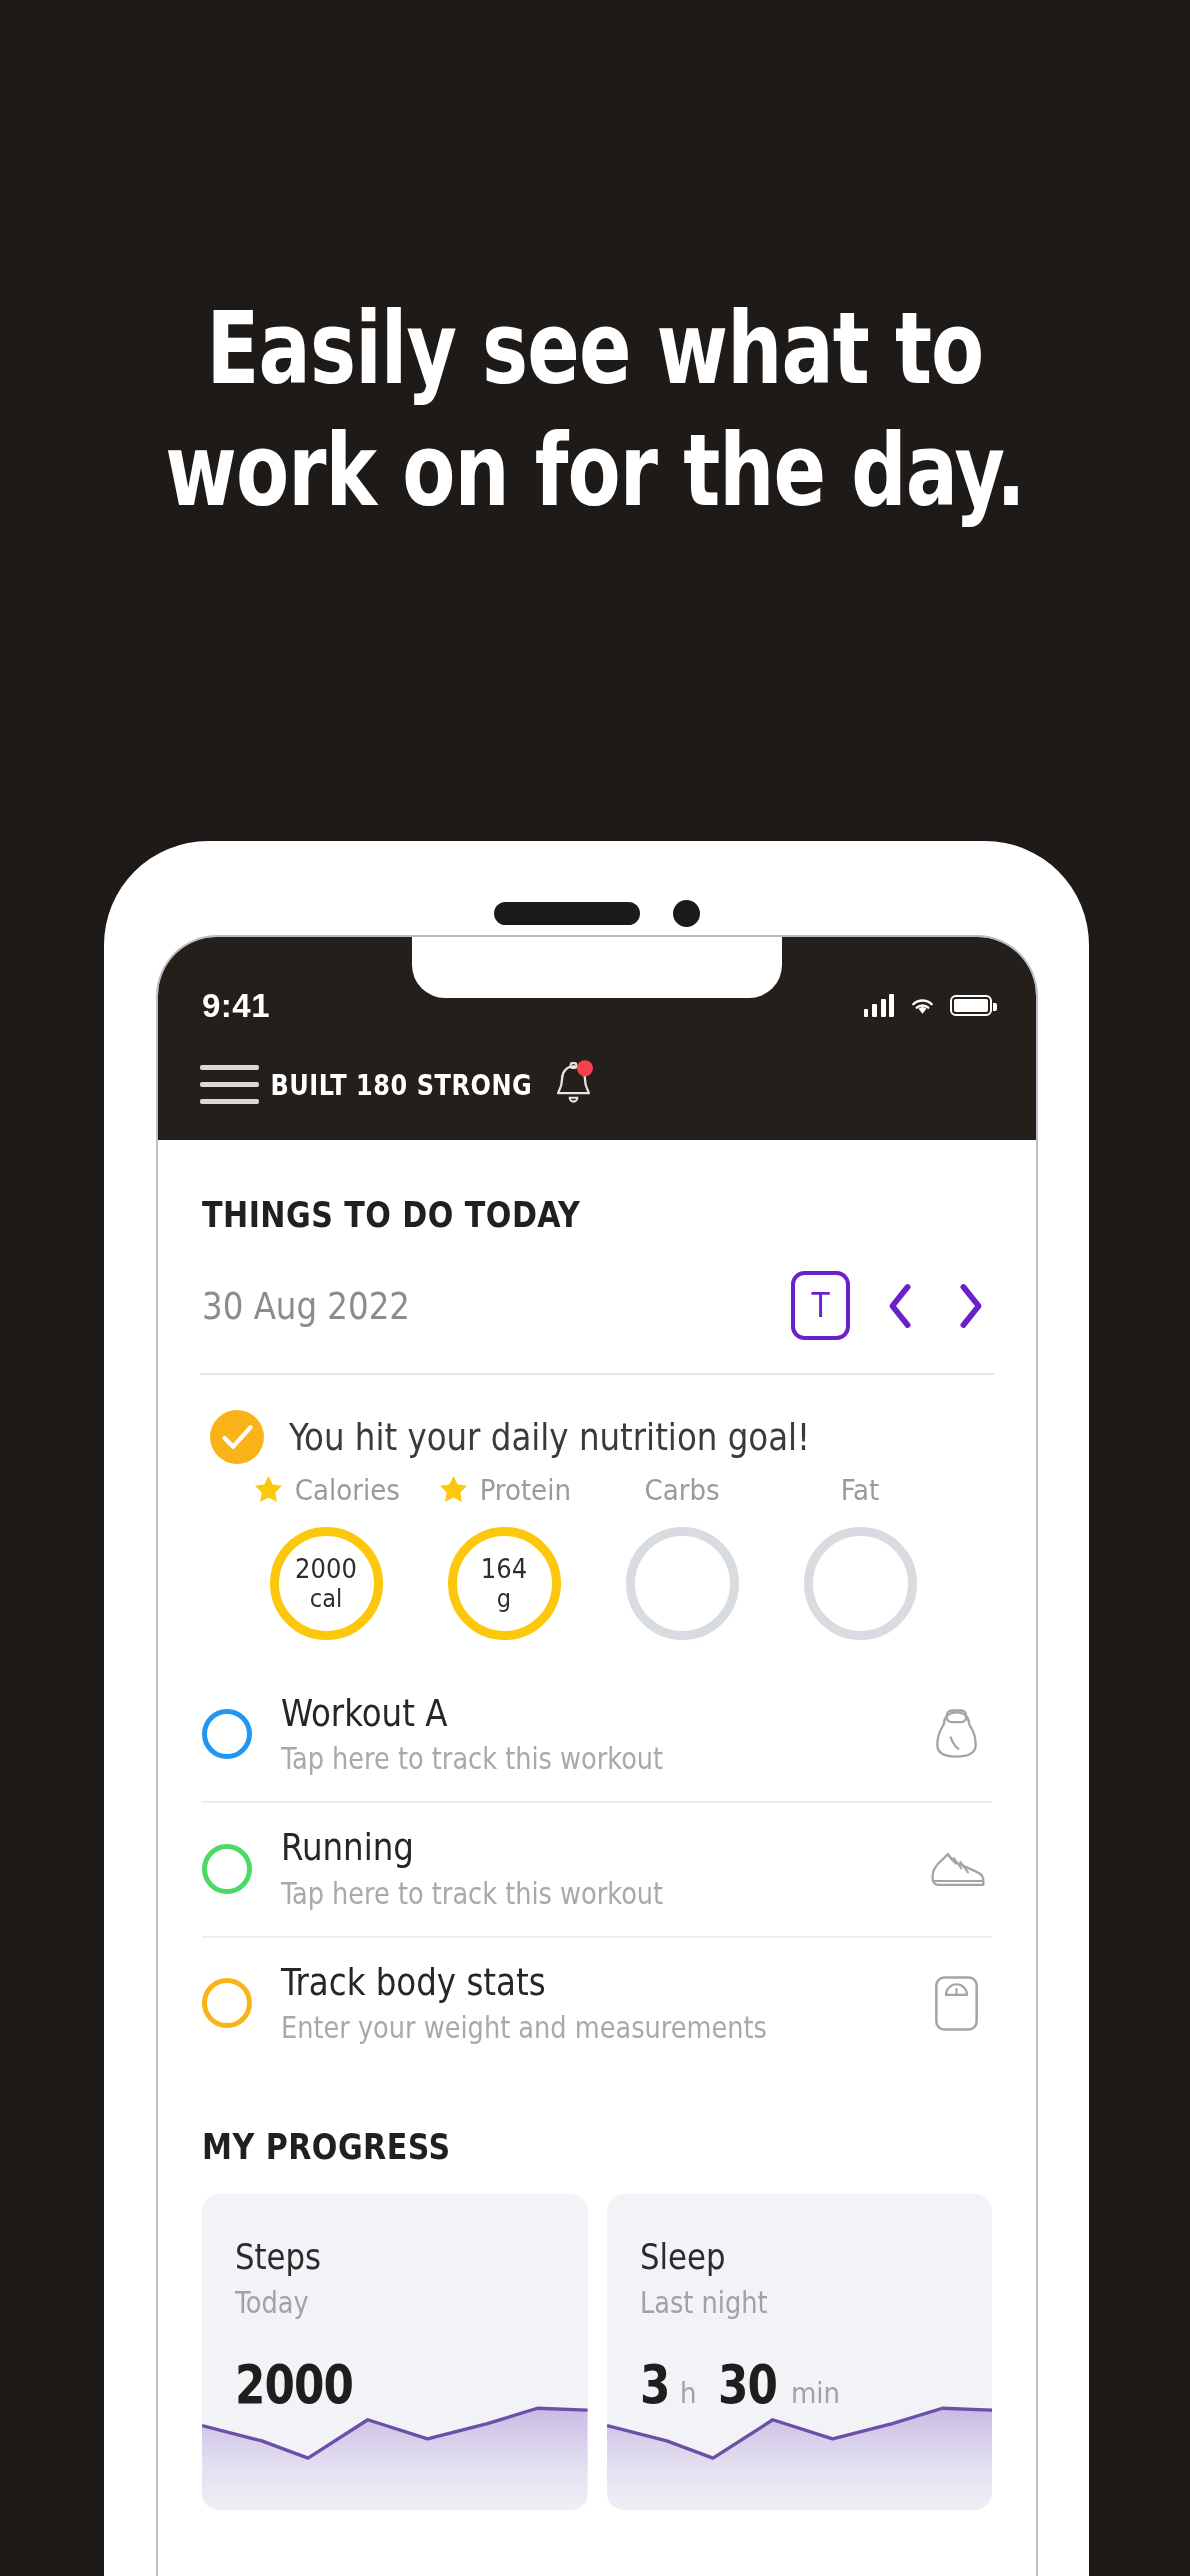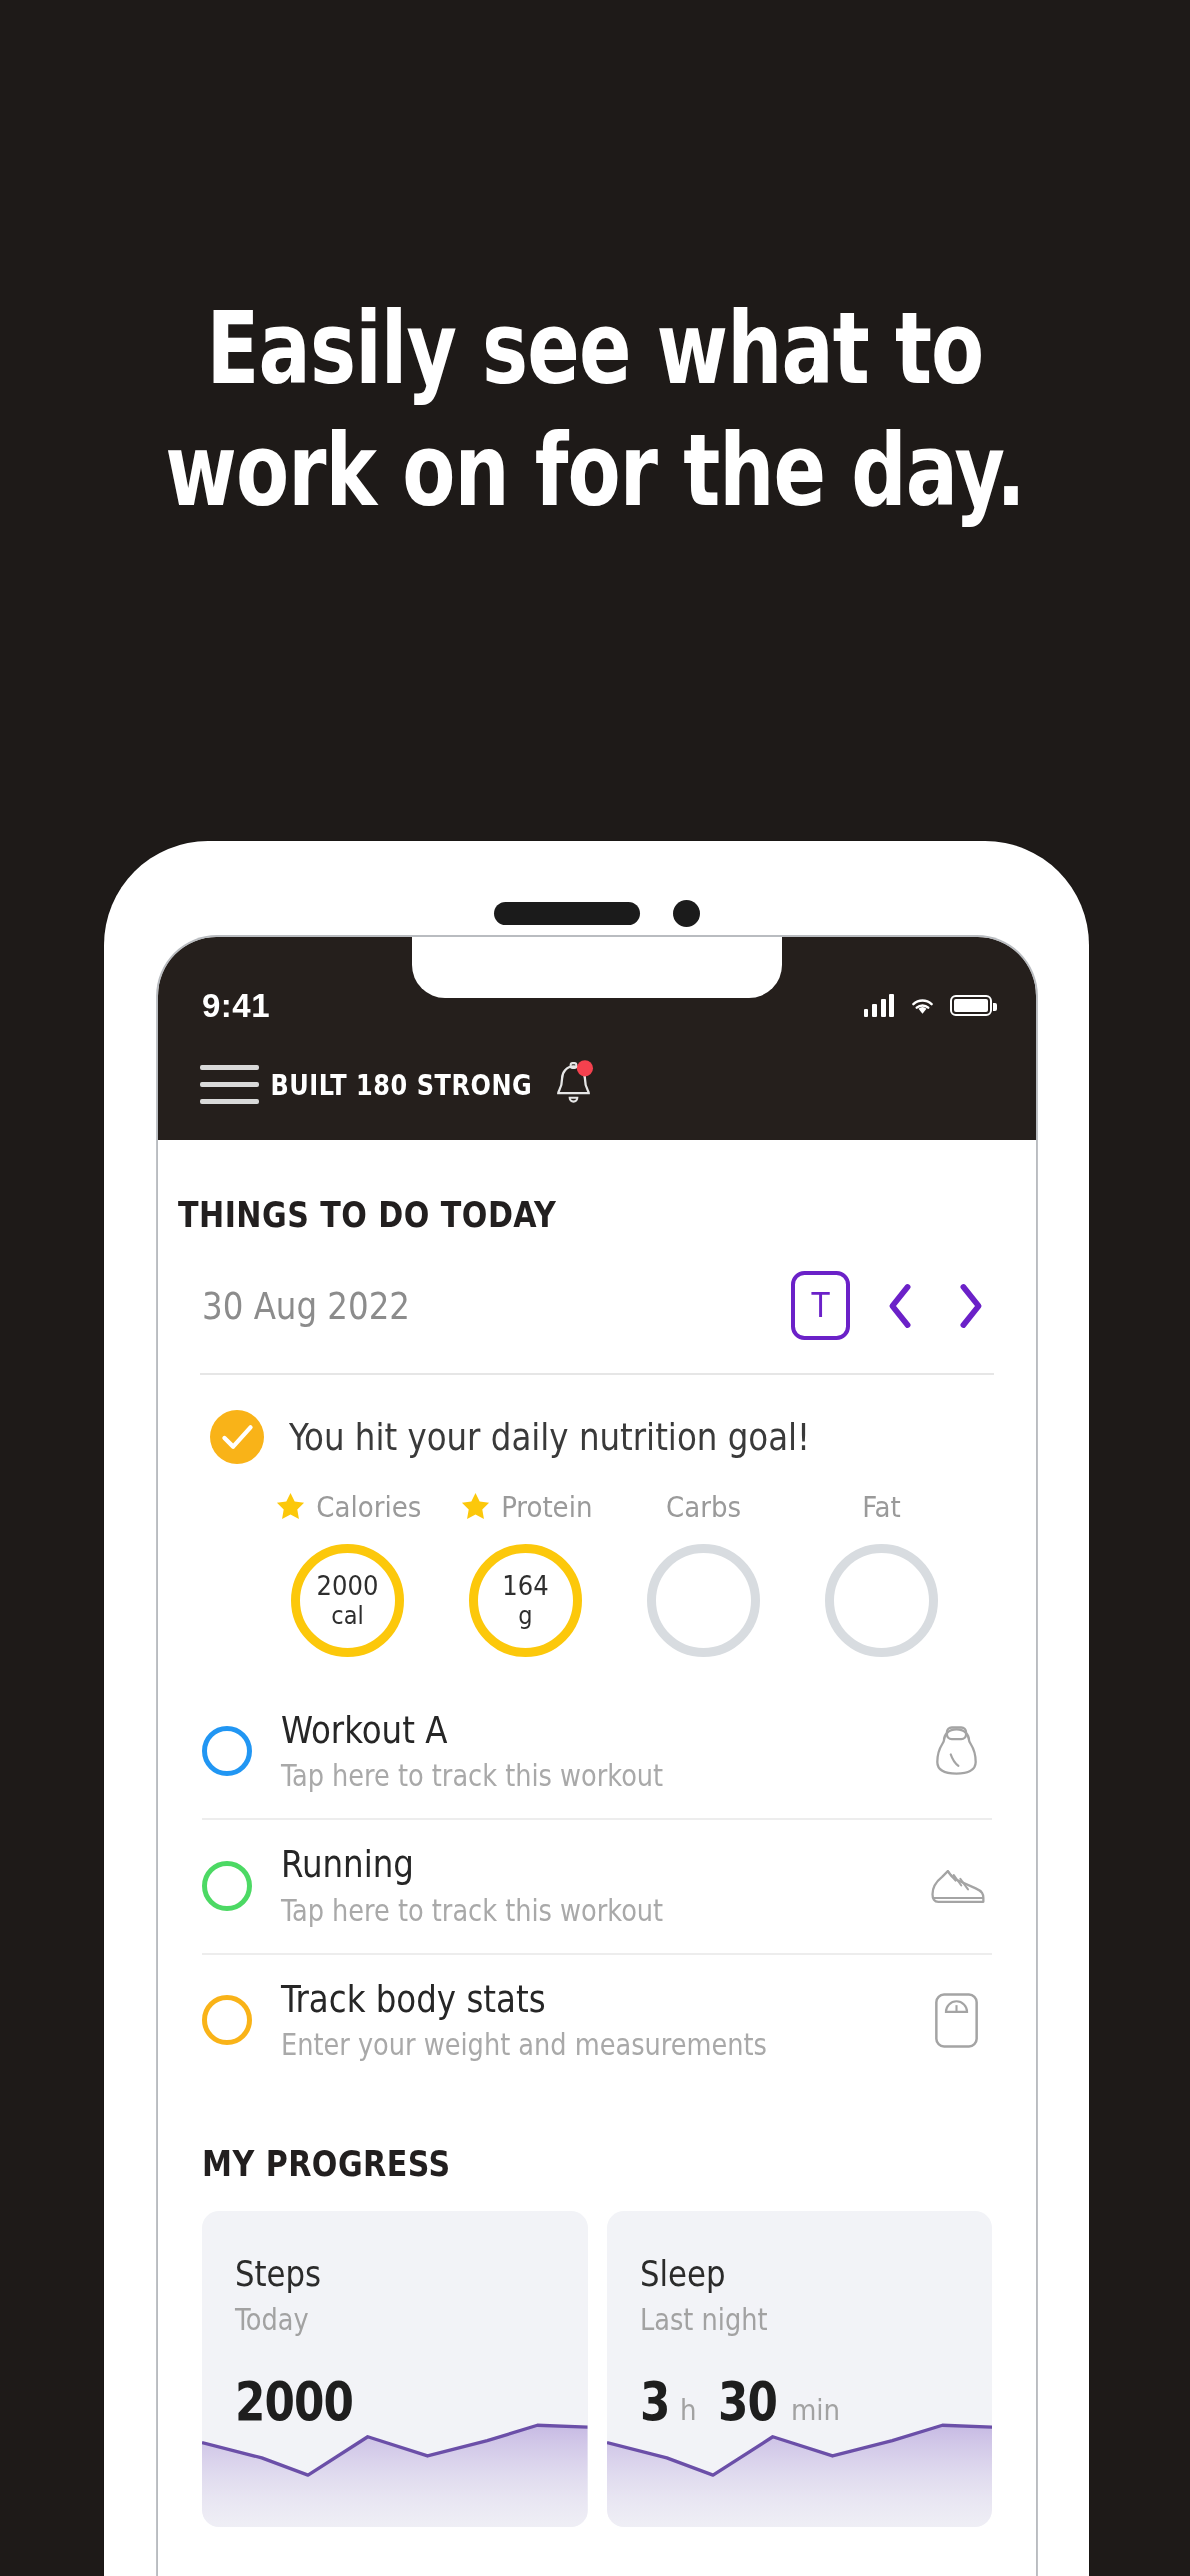--- a/index.html
+++ b/index.html
@@ -152,21 +152,21 @@
   .goal-row { display:flex; align-items:center; gap:25px; }
   .check-circle {
     width:54px; height:54px; border-radius:50%; background:#F9B318;
     display:flex; align-items:center; justify-content:center; flex:none;
   }
   .goal-text {
     font-size:38px; color:#3A3A3A; font-weight:400;
     font-family:"DejaVu Sans Condensed","Liberation Sans", sans-serif;
     transform:scaleX(0.95); transform-origin:left;
   }
-  .macros { display:flex; margin-top:23px; padding-left:27px;justify-content:center; }
+  .macros { display:flex; margin-top:6px; padding-left:27px; }
   .macro { width:178px; display:flex; flex-direction:column; align-items:center; }
   .macro-label-row { display:flex; align-items:center; gap:9.6px; height:40px; }
   .macro-label {
     font-size:29px; color:#9A9A9A; font-weight:300;
     font-family:"DejaVu Sans Condensed","Liberation Sans", sans-serif;
   }
   .star { width:33px; height:33px; flex:none; }
   .ring {
     width:113px; height:113px; border-radius:50%;
     border:9.6px solid #D8DCE0;
@@ -293,21 +293,21 @@
           </svg>
           <svg viewBox="0 0 62 62" width="59" height="59" style="position:absolute;inset:0">
             <circle cx="43" cy="14" r="8.5" fill="#F4414E"></circle>
           </svg>
         </div>
       </div>
     </div>
 
     <div class="content">
 
-      <div style="padding:54px 44px 0 20px;">
+      <div style="padding:54px 44px 0 44px;">
         <div class="section-title">THINGS TO DO TODAY</div>
       </div>
 
       <div class="date-row">
         <div class="date-text">30 Aug 2022</div>
         <div class="date-controls">
           <div class="today-btn">T</div>
           <svg class="chev" viewBox="0 0 44 56">
             <path d="M30 8 L14 28 L30 48" fill="none" stroke="#6B21C8" stroke-width="6" stroke-linecap="round" stroke-linejoin="round"></path>
           </svg>

